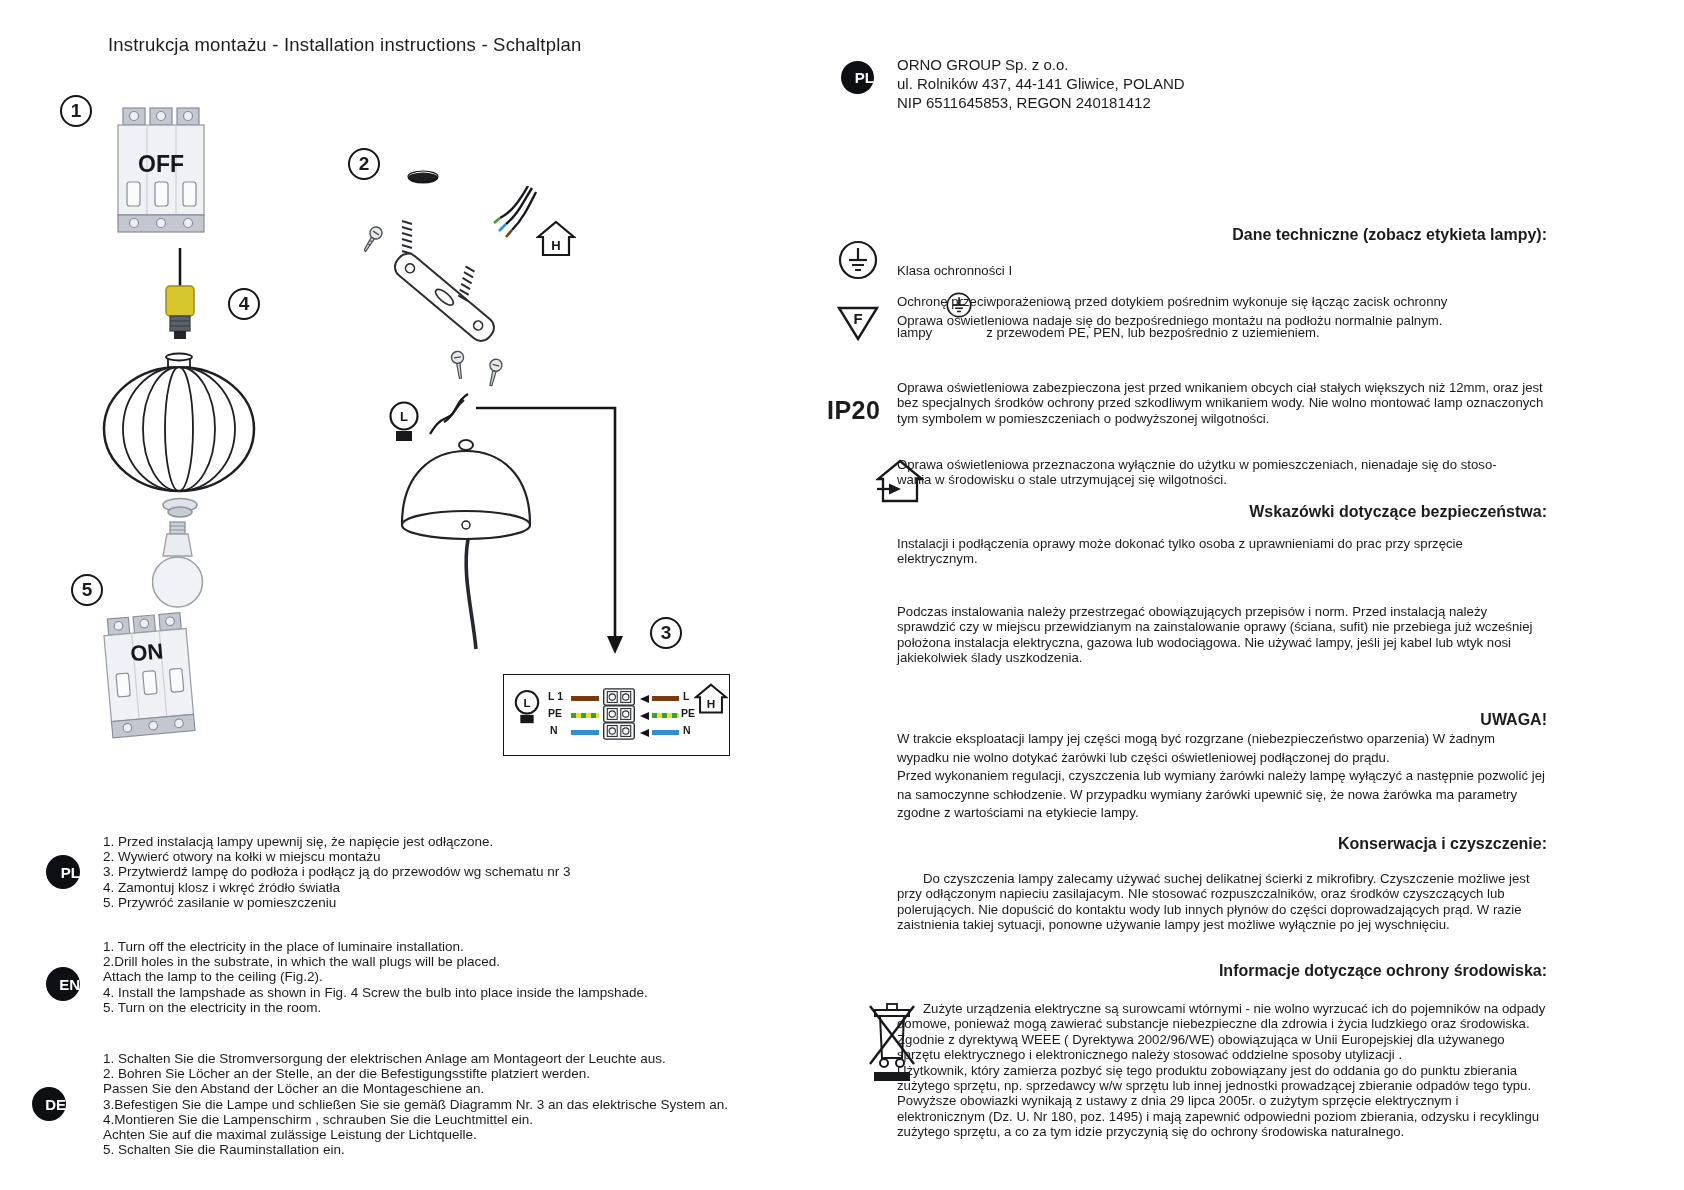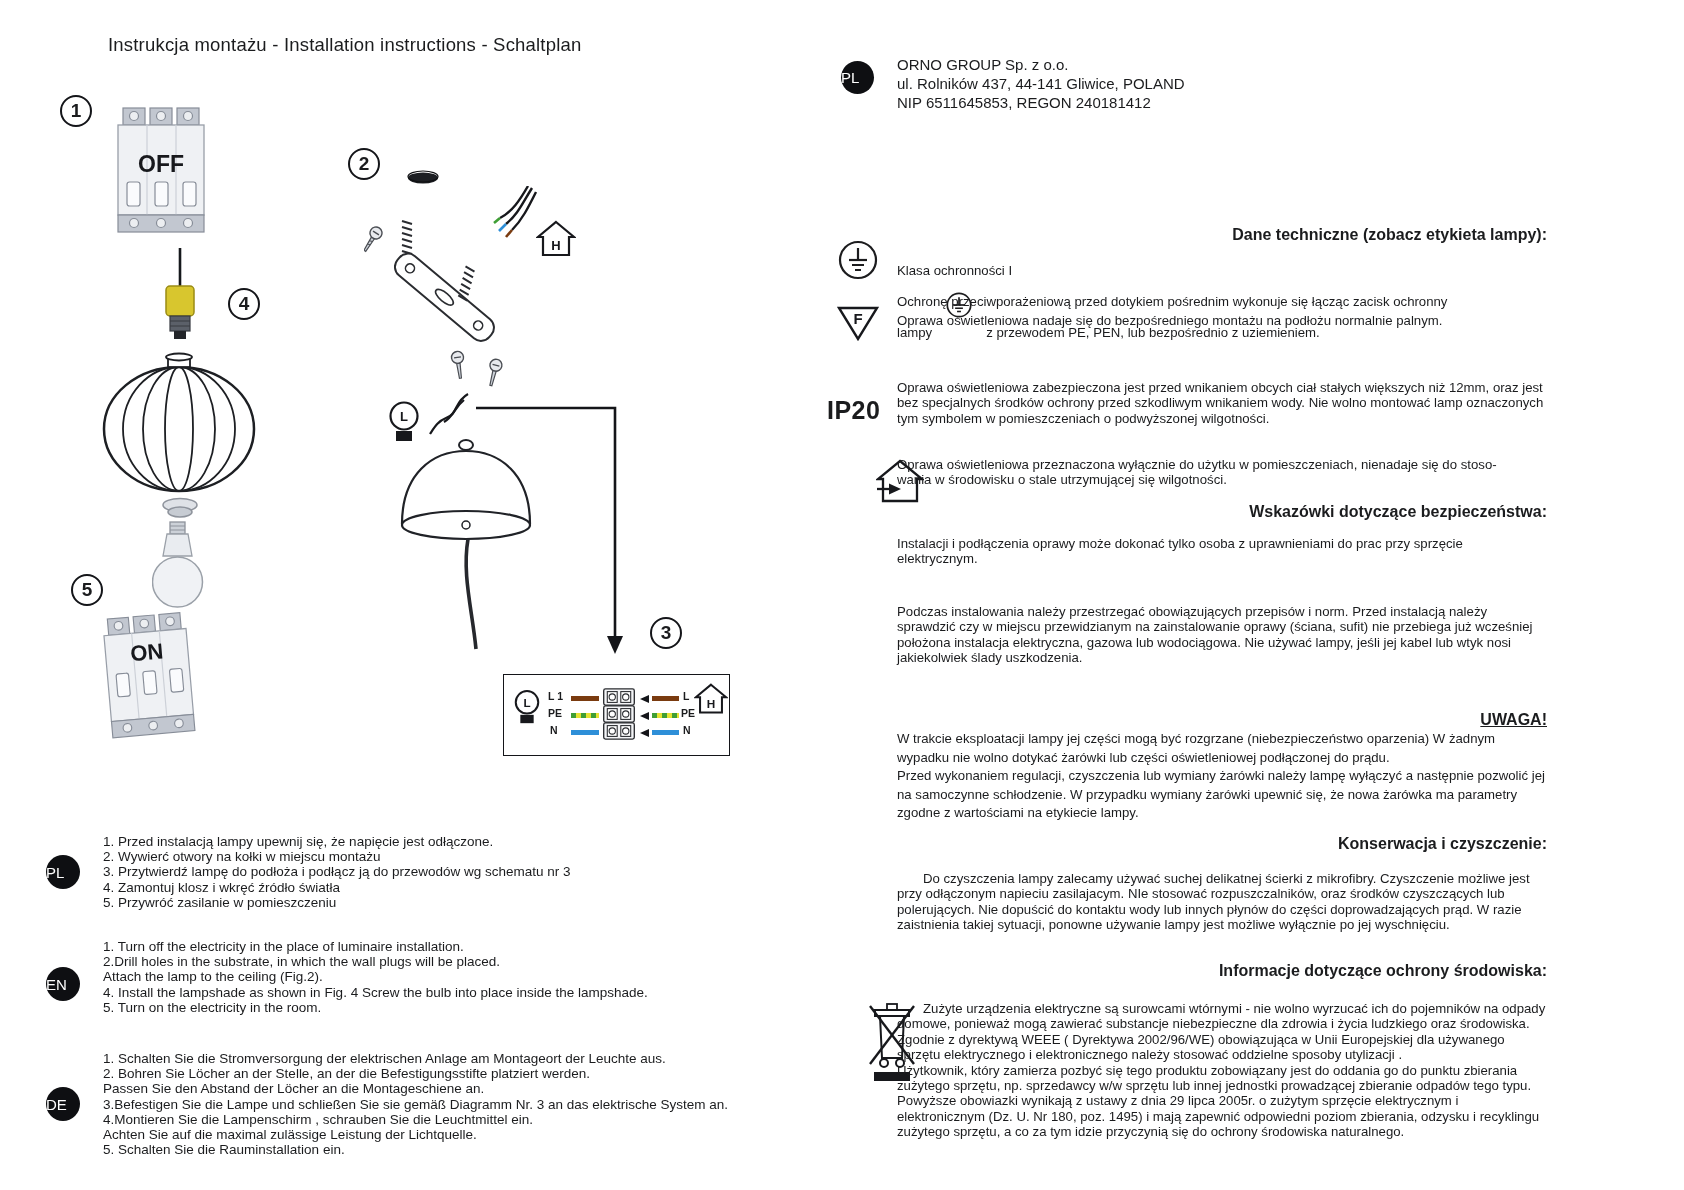--- a/index.html
+++ b/index.html
@@ -4,30 +4,30 @@
 <style>
   *{margin:0;padding:0;box-sizing:border-box}
   html,body{background:#ffffff}
   .page{position:relative;width:1684px;height:1190px;background:#fff;overflow:hidden;
         font-family:"Liberation Sans",sans-serif;color:#1b1c1e;}
   .abs{position:absolute}
   .title{font-size:18.5px;font-weight:400;letter-spacing:.2px;white-space:nowrap}
   .circ{border:2.6px solid #141519;border-radius:50%;width:32px;height:32px;
         display:flex;align-items:center;justify-content:center;
         font-weight:bold;font-size:19px;background:#fff}
-  .badge{background:#0e0f12;border-radius:50%;color:#fff;font-weight:normal;
-         display:flex;align-items:center;justify-content:flex-start}
+  .badge{background:#0e0f12;border-radius:50%;color:#fff;font-weight:bold;
+         display:flex;align-items:center;justify-content:flex-end}
   .badge.sm{width:33px;height:33px;font-size:15px}
   .badge.lg{width:34px;height:34px;font-size:15px}
   .company{font-size:15px;line-height:19px;white-space:nowrap}
   .rp{left:897px;width:650px;font-size:13.2px;line-height:15.4px;white-space:pre-line}
   .rp.loose{line-height:18.6px}
   .rp.indent{text-indent:26px}
   .rhead{left:897px;width:650px;text-align:right;font-weight:bold;font-size:16px;white-space:nowrap0}
-  .uline{text-decoration:underline}
+  .uline{}
   .ip{font-size:25px;font-weight:bold;letter-spacing:.5px}
   .ins{font-size:13.5px;line-height:15.2px;white-space:nowrap}
   .wbox{border:1.6px solid #141519;background:#fff}
   .wire{height:5px;position:absolute}
   .brown{background:#7a3b10}
   .blue{background:#2e8fd8}
   .pe{background:repeating-linear-gradient(90deg,#3f9e35 0 5px,#e6e232 5px 10px)}
   .warrow{width:0;height:0;border-top:4px solid transparent;border-bottom:4px solid transparent;
           border-right:9px solid #141519;position:absolute}
   .wlabel{position:absolute;font-size:10.5px;font-weight:bold;white-space:nowrap}
@@ -366,21 +366,21 @@
     <span>EN</span>
   </div>
   <div class="abs ins" style="left:103px;top:939px">
     <div>1. Turn off the electricity in the place of luminaire installation.</div>
     <div>2.Drill holes in the substrate, in which the wall plugs will be placed.</div>
     <div>Attach the lamp to the ceiling (Fig.2).</div>
     <div>4. Install the lampshade as shown in Fig. 4 Screw the bulb into place inside the lampshade.</div>
     <div>5. Turn on the electricity in the room.</div>
   </div>
 
-  <div class="abs badge lg" style="left:46px;top:1087px">
+  <div class="abs badge lg" style="left:32px;top:1087px">
     <span>DE</span>
   </div>
   <div class="abs ins" style="left:103px;top:1051px">
     <div>1. Schalten Sie die Stromversorgung der elektrischen Anlage am Montageort der Leuchte aus.</div>
     <div>2. Bohren Sie Löcher an der Stelle, an der die Befestigungsstifte platziert werden.</div>
     <div>Passen Sie den Abstand der Löcher an die Montageschiene an.</div>
     <div>3.Befestigen Sie die Lampe und schließen Sie sie gemäß Diagramm Nr. 3 an das elektrische System an.</div>
     <div>4.Montieren Sie die Lampenschirm , schrauben Sie die Leuchtmittel ein.</div>
     <div>Achten Sie auf die maximal zulässige Leistung der Lichtquelle.</div>
     <div>5. Schalten Sie die Rauminstallation ein.</div>

